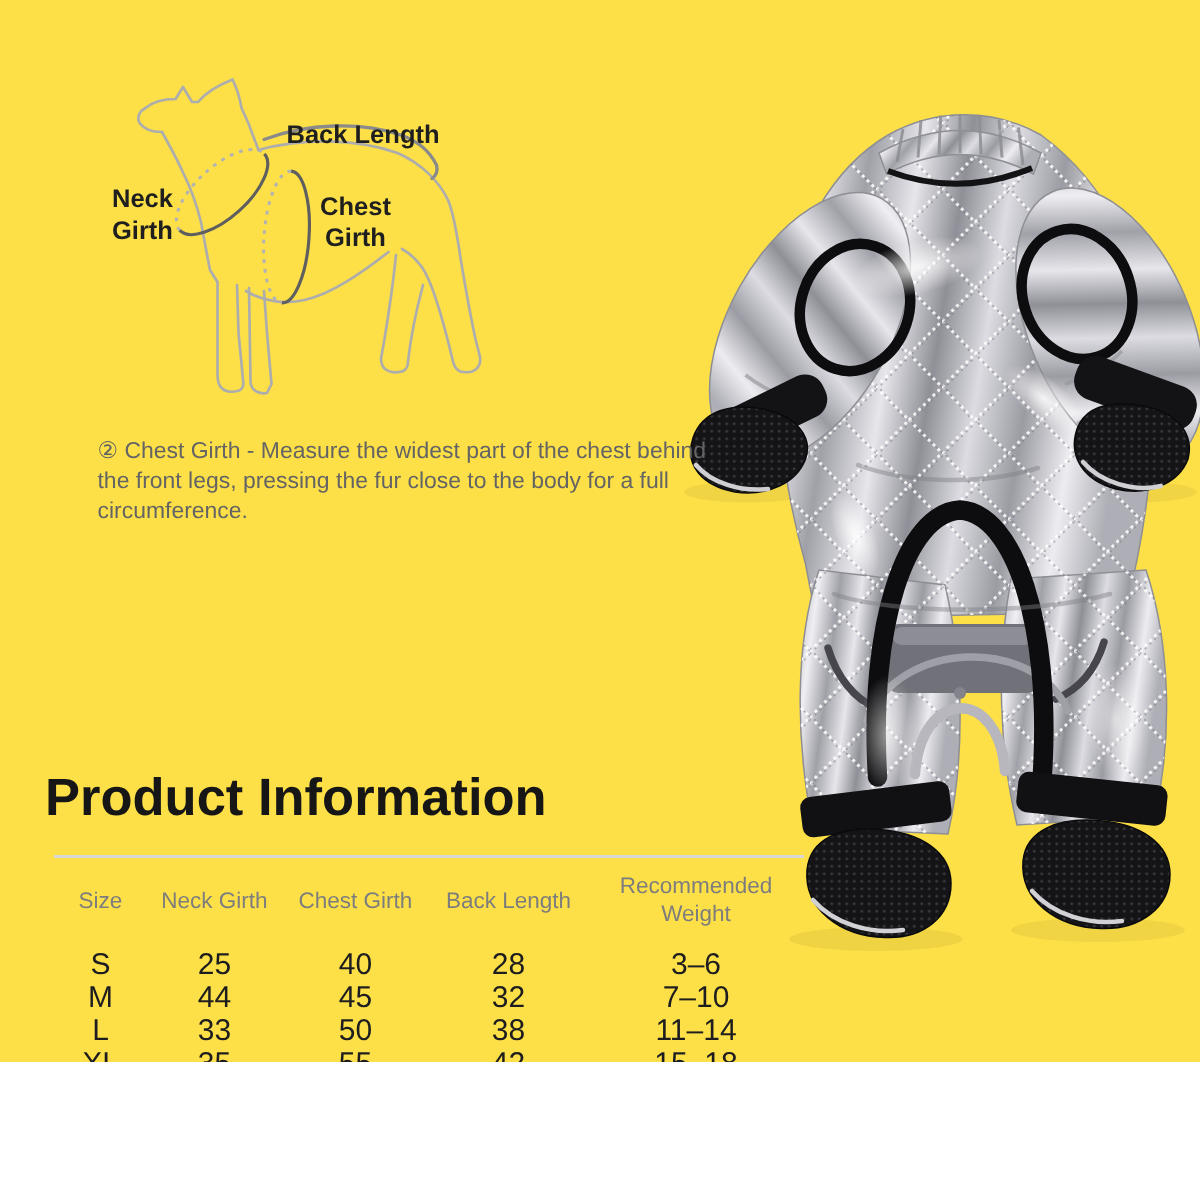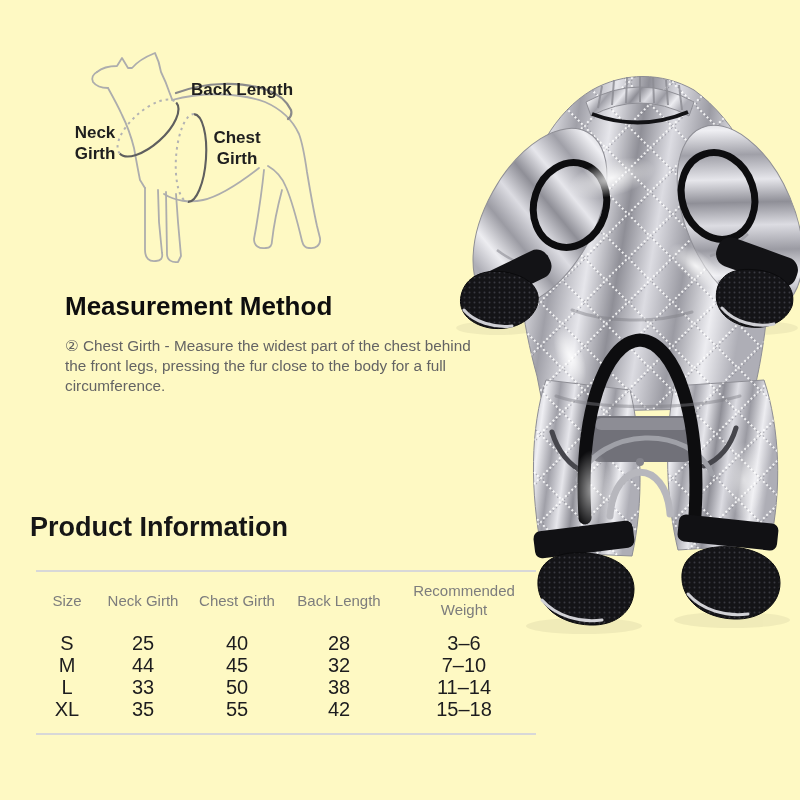--- a/index.html
+++ b/index.html
@@ -1,35 +1,35 @@
 <!DOCTYPE html>
 <html><head>
 <meta charset="utf-8">
 <style>
   html,body{margin:0;padding:0;background:#fff;}
   .canvas{
-    position:relative;width:800px;height:800px;background:#fef9c3;overflow:hidden;
+    position:relative;width:800px;height:708px;background:#fde047;overflow:hidden;
     font-family:"Liberation Sans","DejaVu Sans",sans-serif;
   }
   
   .diagram{position:absolute;left:45px;top:22px;width:350px;height:250px;}
   .diagram svg{position:absolute;left:0;top:0;}
   .diag-label{position:absolute;font-size:17px;font-weight:600;color:#1f1f1f;line-height:21px;}
   .diag-label.back{left:146px;top:57px;width:120px;text-align:left;}
   .diag-label.neck{left:18px;top:100px;width:64px;text-align:center;}
   .diag-label.chest{left:160px;top:105px;width:64px;text-align:center;}
   
   .method{position:absolute;left:65px;top:291px;width:424px;}
   .method h2{margin:0 0 14px 0;font-size:26px;font-weight:700;color:#0e0e0e;letter-spacing:0;}
   .method p{margin:0;font-size:15.3px;line-height:20px;color:#646464;}
   
   .photo{position:absolute;left:452px;top:60px;}
   
   .product-info{position:absolute;left:30px;top:512px;width:520px;}
-  .product-info h2{margin:0;font-size:27px;font-weight:700;color:#161616;}
+  .product-info h2{margin:0;font-size:35px;font-weight:700;color:#161616;}
   .size-table{
     position:absolute;left:6px;top:58px;width:500px;
     border-collapse:collapse;table-layout:fixed;
     border-top:2px solid #d8d8d8;border-bottom:2px solid #d8d8d8;
   }
   .size-table th{
     font-size:15px;font-weight:400;color:#7d7d7d;text-align:center;
     vertical-align:middle;padding:9px 0 13px 0;line-height:19px;
   }
   .size-table th .wrap{width:120px;margin:0 auto;}
@@ -191,21 +191,20 @@
       <path d="M86,520 C84,546 108,564 138,565 C164,566 182,551 182,529 C182,508 162,495 134,493 C108,491 88,499 86,520 Z" fill="url(#mesh)" stroke="#0a0a0c" stroke-width="1"></path>
       <path d="M90,540 C104,556 128,563 150,560" fill="none" stroke="#d2d2d6" stroke-width="3" stroke-linecap="round"></path>
     </g>
     <g>
       <path d="M230,514 C228,540 252,558 282,559 C308,560 328,545 328,523 C328,502 308,489 280,487 C254,485 232,493 230,514 Z" fill="url(#mesh)" stroke="#0a0a0c" stroke-width="1"></path>
       <path d="M236,534 C250,550 274,557 296,554" fill="none" stroke="#d2d2d6" stroke-width="3" stroke-linecap="round"></path>
     </g>
   </svg>
 
   <section class="method">
-    <h2>Measurement Method</h2>
     <p>② Chest Girth - Measure the widest part of the chest behind the front legs, pressing the fur close to the body for a full circumference.</p>
   </section>
 
   <section class="product-info">
     <h2>Product Information</h2>
     <table class="size-table">
       <colgroup>
         <col style="width:62px">
           <col style="width:90px">
           <col style="width:98px">

